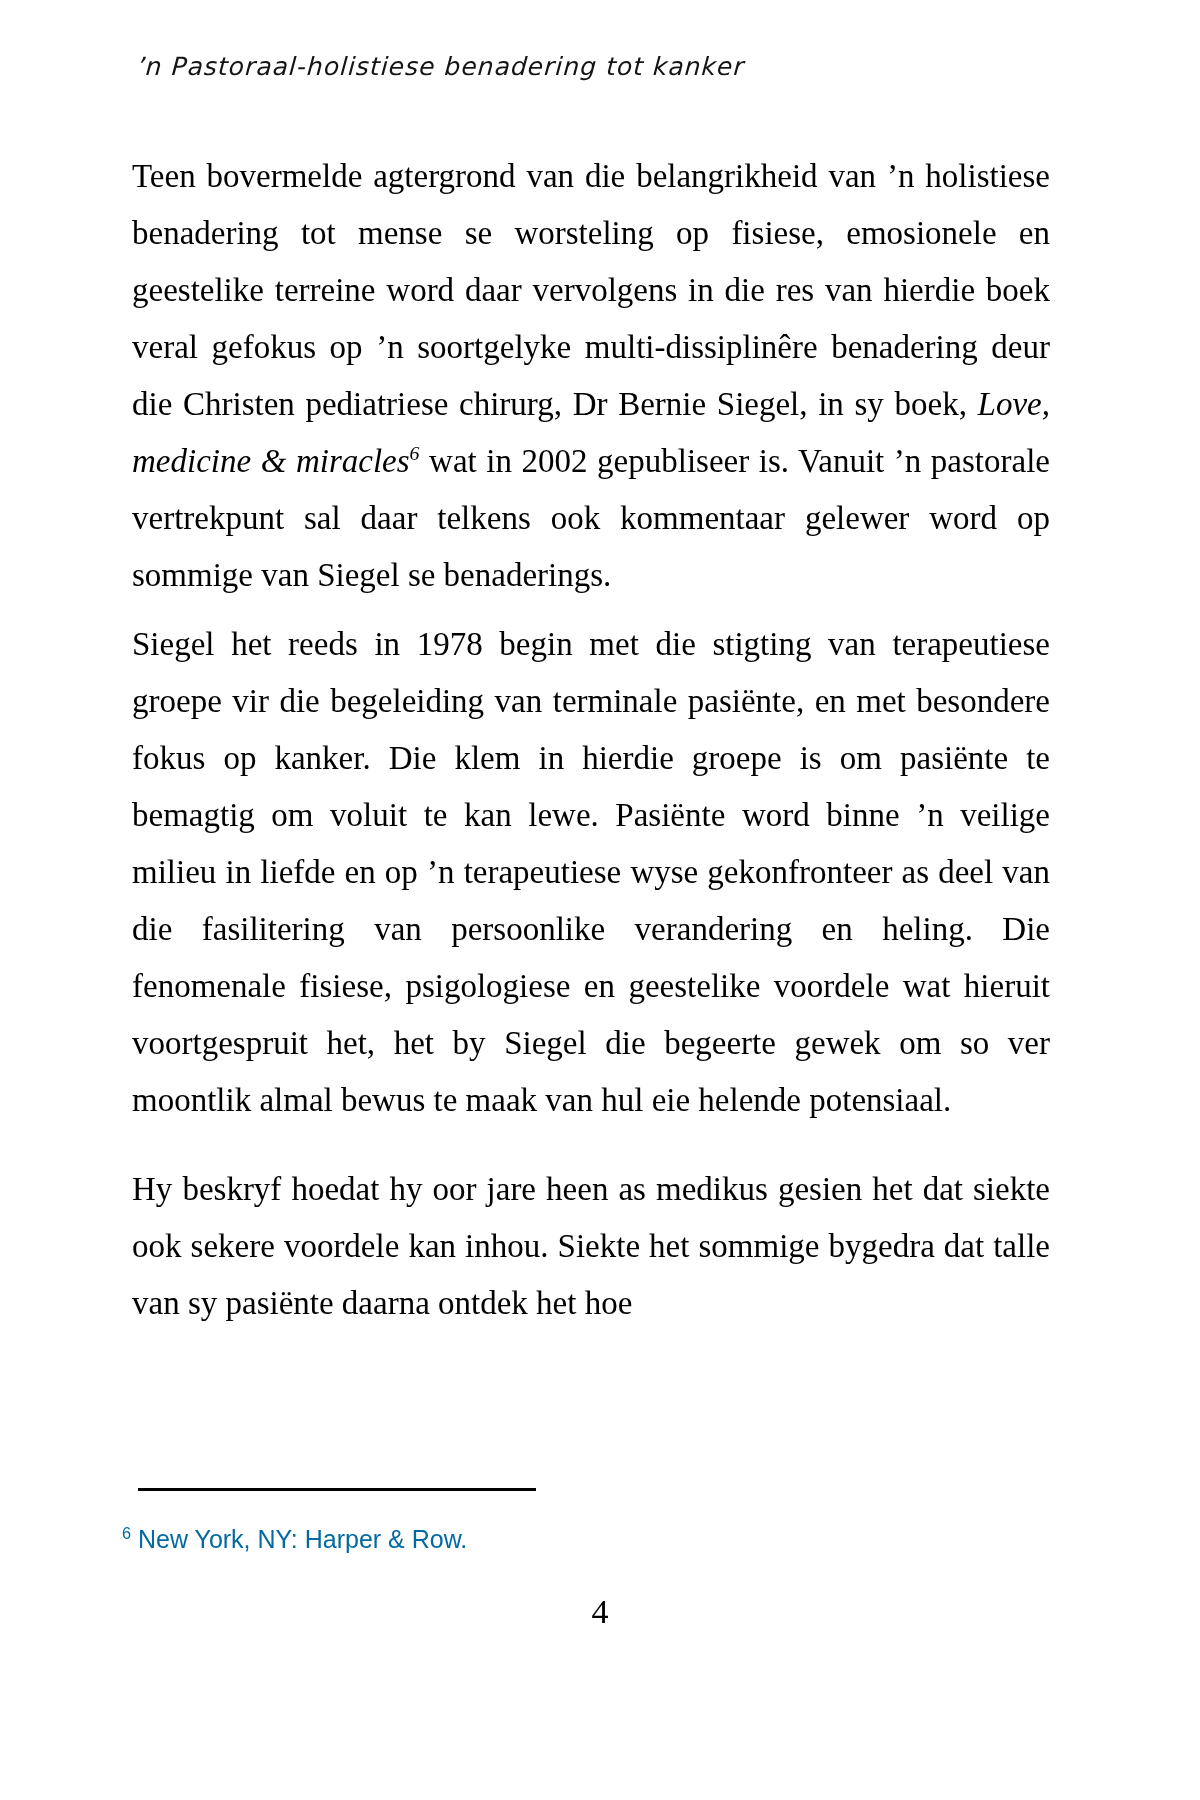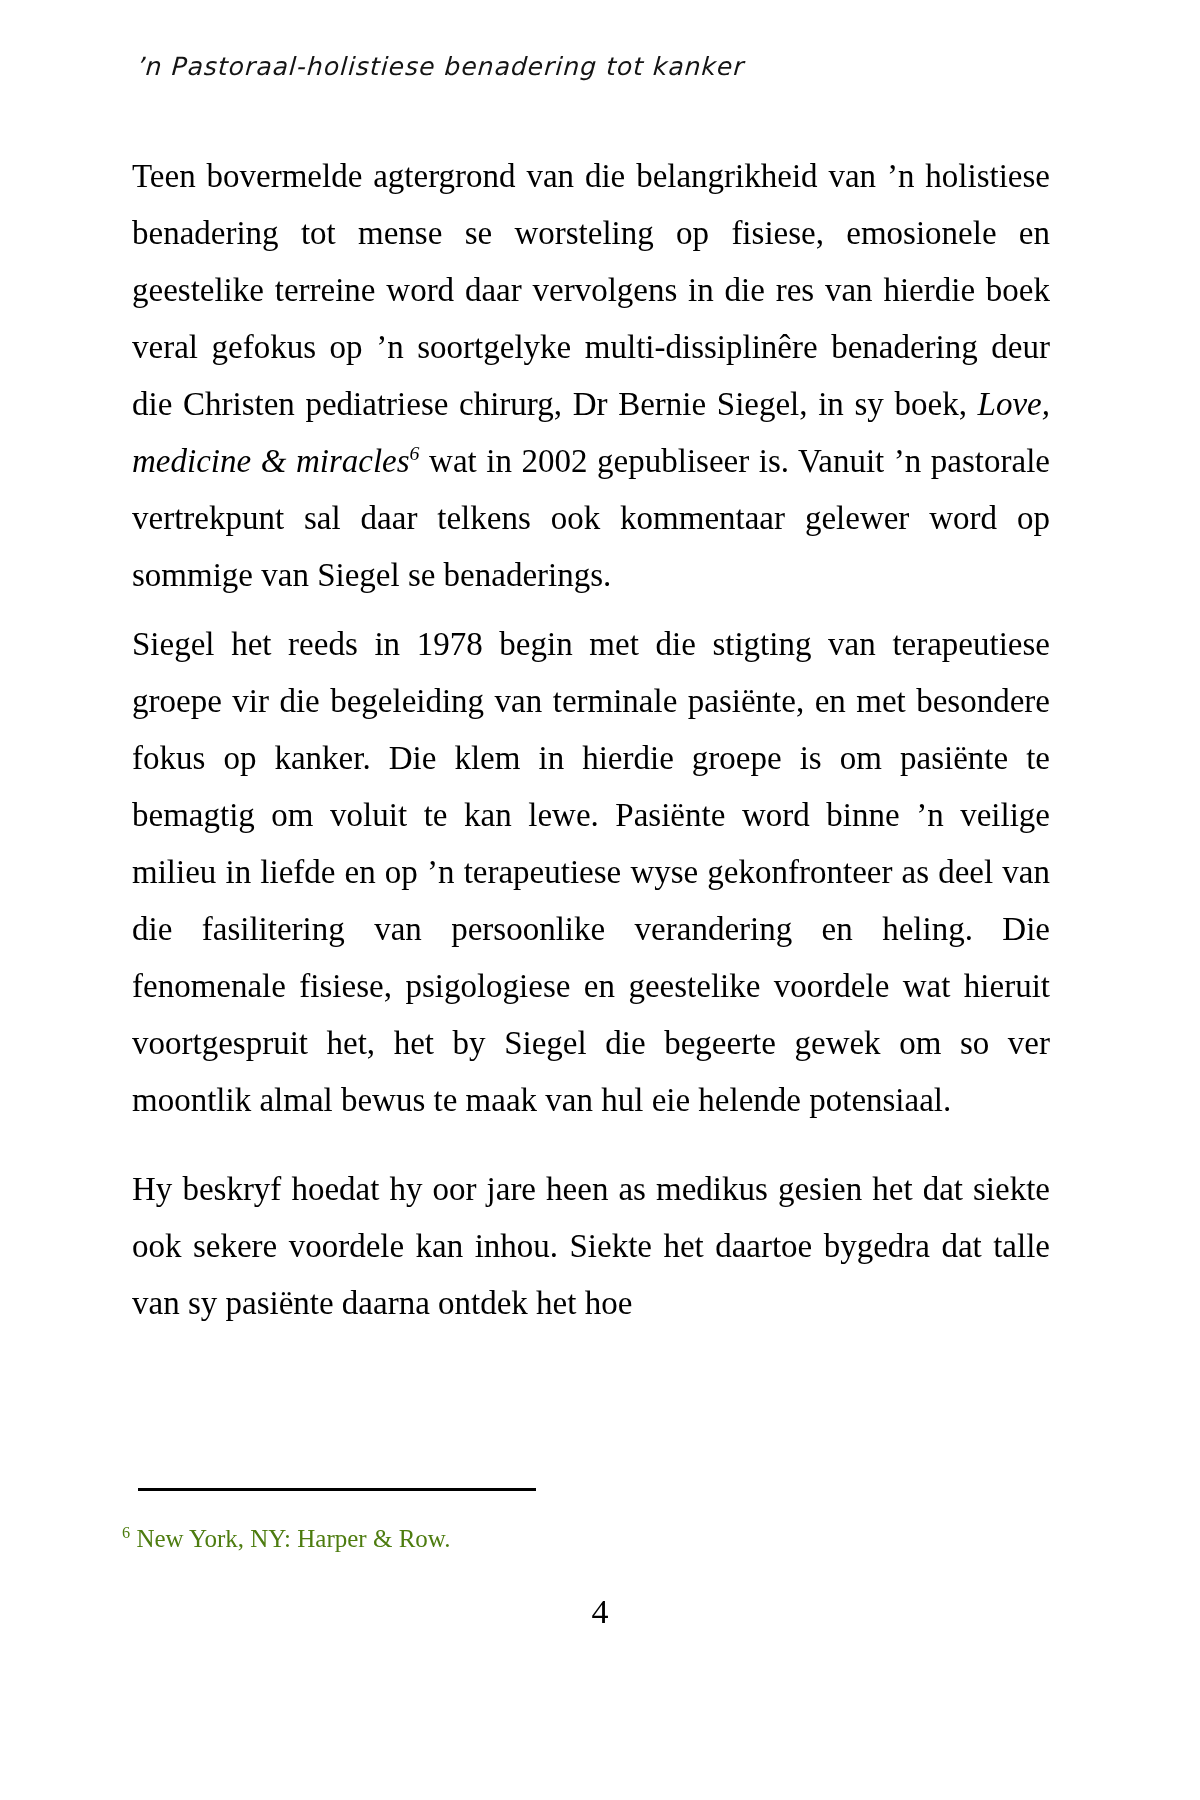--- a/index.html
+++ b/index.html
@@ -63,23 +63,23 @@
   }
   .footnote-rule {
     width: 398px;
     margin-left: 16px;
     border: none;
     border-top: 3px solid #000000;
     height: 0;
   }
   .footnote {
     margin: 34px 0 0 0;
-    font-family: Liberation Serif, serif;
+    font-family: Liberation Sans, sans-serif;
     font-size: 25px;
-    color: #4d7c0f;
+    color: #0369a1;
   }
   .footnote sup {
     font-size: 0.65em;
     line-height: 0;
     vertical-align: super;
   }
   .page-number {
     position: absolute;
     left: 0;
     top: 1593px;
@@ -97,21 +97,21 @@
 
   <header class="running-header">
     <span>’n Pastoraal-holistiese benadering tot kanker</span>
   </header>
 
   <main class="body-text">
     <p><span>Teen bovermelde agtergrond van die belangrikheid van ’n holistiese benadering tot mense se worsteling op fisiese, emosionele en geestelike terreine word daar vervolgens in die res van hierdie boek veral gefokus op ’n soortgelyke multi-dissiplinêre benadering deur die Christen pediatriese chirurg, Dr Bernie Siegel, in sy boek, </span><em class="book-title">Love, medicine &amp; miracles</em><sup class="fn-ref">6</sup><span> wat in 2002 gepubliseer is. Vanuit ’n pastorale vertrekpunt sal daar telkens ook kommentaar gelewer word op sommige van Siegel se benaderings.</span></p>
 
     <p>Siegel het reeds in 1978 begin met die stigting van terapeutiese groepe vir die begeleiding van terminale pasiënte, en met besondere fokus op kanker. Die klem in hierdie groepe is om pasiënte te bemagtig om voluit te kan lewe. Pasiënte word binne ’n veilige milieu in liefde en op ’n terapeutiese wyse gekonfronteer as deel van die fasilitering van persoonlike verandering en heling. Die fenomenale fisiese, psigologiese en geestelike voordele wat hieruit voortgespruit het, het by Siegel die begeerte gewek om so ver moontlik almal bewus te maak van hul eie helende potensiaal.</p>
 
-    <p class="spaced">Hy beskryf hoedat hy oor jare heen as medikus gesien het dat siekte ook sekere voordele kan inhou. Siekte het daartoe bygedra dat talle van sy pasiënte daarna ontdek het hoe</p>
+    <p class="spaced">Hy beskryf hoedat hy oor jare heen as medikus gesien het dat siekte ook sekere voordele kan inhou. Siekte het sommige bygedra dat talle van sy pasiënte daarna ontdek het hoe</p>
   </main>
 
   <div class="footnote-area">
     <div class="footnote-rule"></div>
     <p class="footnote"><sup>6</sup> <span>New York, NY: Harper &amp; Row.</span></p>
   </div>
 
   <div class="page-number">4</div>
 
 </div>

